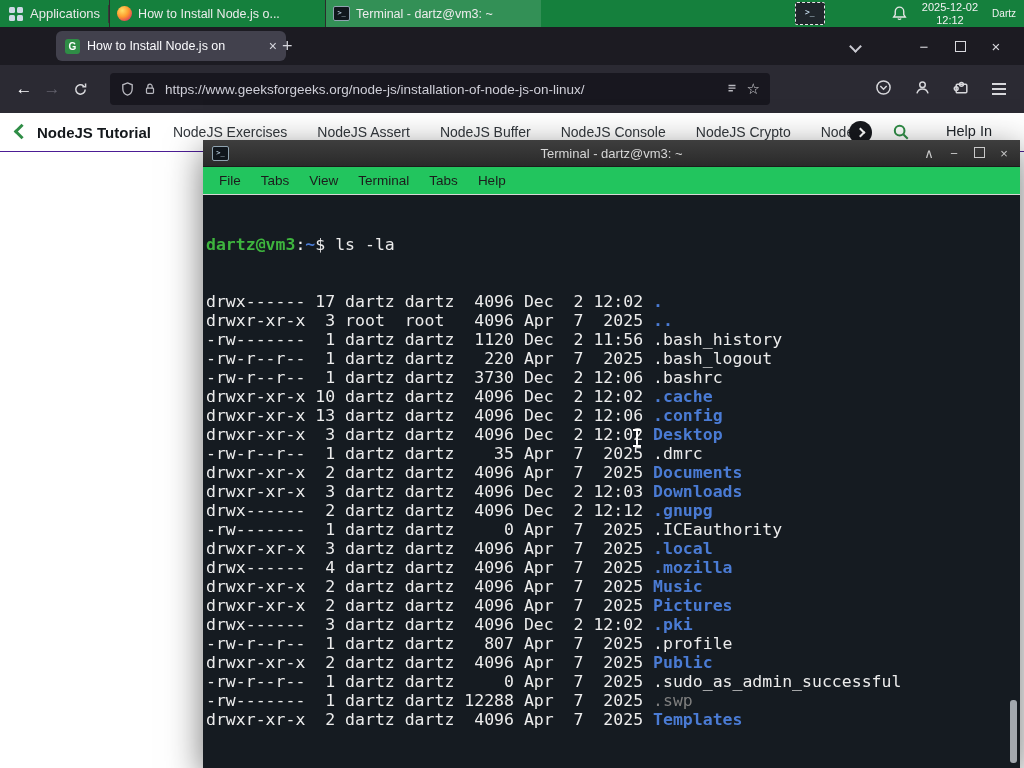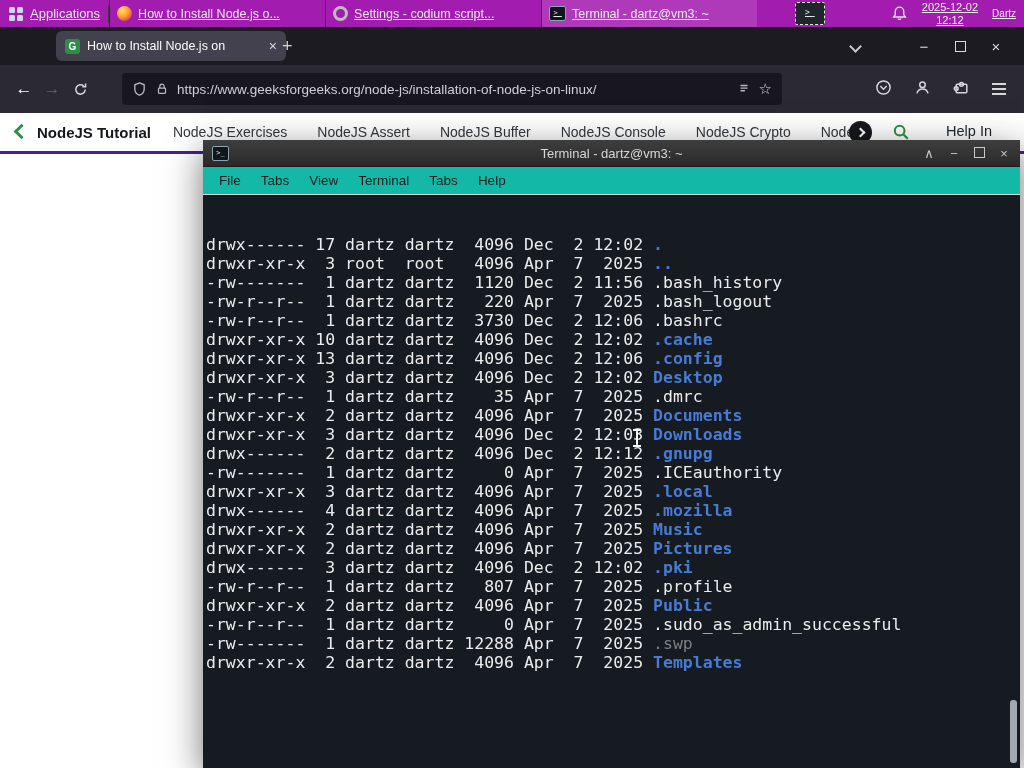--- a/index.html
+++ b/index.html
@@ -1,21 +1,21 @@
 <!DOCTYPE html>
 <html><head>
 <meta charset="utf-8">
 <style>
   html,body{margin:0;padding:0;}
   body{width:1024px;height:768px;position:relative;overflow:hidden;background:#ffffff;
        font-family:"Liberation Sans", sans-serif;}
 
   
-  #panel{position:absolute;top:0;left:0;width:1024px;height:27px;background:#a21caf;
-         display:flex;align-items:center;color:#e8e8e8;font-size:13px;z-index:50;text-decoration:underline;}
+  #panel{position:absolute;top:0;left:0;width:1024px;height:27px;background:#15803d;
+         display:flex;align-items:center;color:#e8e8e8;font-size:13px;z-index:50;}
   .apps-btn{display:flex;align-items:center;gap:6px;padding:0 8px;height:100%;}
   .panel-sep{width:1px;height:18px;background:#3a3a3a;}
   #taskbar{display:flex;height:100%;align-items:flex-end;}
   .task-btn{display:flex;align-items:center;gap:6px;width:201px;padding:0 7px;height:100%;
             font-size:12.5px;color:#ececec;border-left:1px solid #2c2c2c;overflow:hidden;white-space:nowrap;}
   .task-btn.active{background:rgba(255,255,255,.13);}
   .task-btn .lbl{overflow:hidden;text-overflow:ellipsis;}
   .ff-icon{width:15px;height:15px;border-radius:50%;flex:0 0 auto;
            background:radial-gradient(circle at 35% 30%, #ffe066 0%, #ff9a2e 45%, #e0455a 78%, #b5288a 100%);}
   .gear-icon{width:9px;height:9px;border:3px solid #bdbdbd;border-radius:50%;flex:0 0 auto;}
@@ -48,32 +48,32 @@
   .chev-left{transform:rotate(135deg);}
   .chev-right{transform:rotate(-45deg);}
   .alltabs{color:#c9c9d1;margin-right:46px;}
   .winbtn{color:#d9d9de;font-size:15px;width:36px;text-align:center;}
   .max-box{width:9px;height:9px;border:1.5px solid #d9d9de;display:inline-block;}
 
   #navtoolbar{height:48px;background:#2b2a33;display:flex;align-items:center;padding:0 10px;}
   .nav-icon{width:28px;text-align:center;color:#fbfbfe;font-size:17px;flex:0 0 auto;}
   .nav-icon.dim{color:#62616c;}
   .nav-icon svg{vertical-align:middle;}
-  #urlbar{display:flex;align-items:center;height:32px;width:640px;margin-left:28px;background:#18171f;
+  #urlbar{display:flex;align-items:center;height:32px;width:640px;margin-left:16px;background:#18171f;
           border-radius:4px;padding:0 10px;gap:8px;color:#cfcfd8;font-size:13.5px;}
   .url-text{flex:1;white-space:nowrap;overflow:hidden;color:#cfcfd8;}
   .urlbar-icon{flex:0 0 auto;display:flex;align-items:center;}
   .star{color:#d7d7db;font-size:15px;}
   #nav-right{margin-left:auto;display:flex;align-items:center;gap:22px;padding-right:8px;}
   .burger{display:inline-block;width:14px;}
   .burger span{display:block;height:2px;background:#d7d7db;margin:3px 0;}
 
   
   #gfg{height:38px;background:#fff;position:relative;display:flex;align-items:center;
-       padding-left:16px;border-bottom:3px solid #4c1d95;overflow:hidden;}
+       padding-left:16px;border-bottom:1px solid #4c1d95;overflow:hidden;}
   .gfg-chev-left{color:#2f8d46;margin-right:10px;}
   .gfg-chev-left .chev{border-width:0 3px 3px 0;width:8px;height:8px;}
   .gfg-primary{font-weight:bold;font-size:15px;color:#14181c;margin-right:22px;white-space:nowrap;}
   #gfg-links{display:flex;gap:30px;overflow:hidden;margin-right:170px;}
   .gfg-link{font-size:14px;color:#33383d;white-space:nowrap;}
   .gfg-circle{position:absolute;right:152px;top:8px;width:23px;height:23px;border-radius:50%;
               background:#16181d;color:#fff;display:flex;align-items:center;justify-content:center;}
   .gfg-circle .chev{width:5px;height:5px;}
   .gfg-search{position:absolute;right:114px;top:10px;}
   .gfg-signin{position:absolute;right:32px;top:10px;font-size:14.5px;color:#21262b;font-weight:500;}
@@ -81,21 +81,21 @@
   
   #terminal{position:absolute;left:203px;top:140px;width:817px;height:628px;display:flex;
             flex-direction:column;z-index:40;box-shadow:0 10px 34px rgba(0,0,0,.55);}
   .t-titlebar{height:26px;background:linear-gradient(#3e3e3e,#2a2a2a);display:flex;align-items:center;
               padding:0 9px;position:relative;border-bottom:1px solid #1c1c1c;}
   .t-title{position:absolute;left:0;right:0;text-align:center;color:#d6d6d6;font-size:13px;}
   .t-icon{z-index:2;}
   .t-btns{margin-left:auto;display:flex;gap:11px;z-index:2;color:#c9c9c9;font-size:13px;align-items:center;}
   .t-btn{width:14px;text-align:center;}
   .t-max{width:9px;height:9px;border:1.5px solid #c9c9c9;display:inline-block;}
-  .t-menubar{height:27px;background:#14b8a6;display:flex;align-items:center;padding-left:6px;
+  .t-menubar{height:27px;background:#22c55e;display:flex;align-items:center;padding-left:6px;
              font-size:13.5px;color:#1c1c1c;border-bottom:1px solid #d8d8d6;}
   .menu-item{padding:3px 10px;}
   .t-content{flex:1;position:relative;background:#151b21;overflow:hidden;white-space:pre;
              font-family:"DejaVu Sans Mono",monospace;font-size:16.5px;line-height:19px;
              color:#ececec;padding:2px 0 0 3px;}
   .tline{height:19px;}
   .u{color:#3eb43e;font-weight:bold;}
   .p{color:#4a7bd4;font-weight:bold;}
   .nm.dir{color:#4a7bd4;font-weight:bold;}
   .nm.dim{color:#7f7f7f;}
@@ -121,24 +121,20 @@
       <rect x="1" y="9" width="6" height="6" rx="1.5" fill="#cdd9e6"></rect>
       <rect x="9" y="9" width="6" height="6" rx="1.5" fill="#cdd9e6"></rect>
     </svg>
     <span>Applications</span>
   </div>
   <div class="panel-sep"></div>
   <div id="taskbar">
       <div class="task-btn">
     <span class="ticon ff-icon"></span>
     <span class="lbl">How to Install Node.js o...</span>
-  </div>
-      <div class="task-btn">
-    <span class="ticon gear-icon"></span>
-    <span class="lbl">Settings - codium script...</span>
   </div>
       <div class="task-btn active">
     <span class="ticon term-icon">&gt;_</span>
     <span class="lbl">Terminal - dartz@vm3: ~</span>
   </div>
     </div>
   <div id="tray">
     <span class="tray-term">&gt;_</span>
     <svg width="17" height="17" viewBox="0 0 16 16">
       <path d="M8 2a4 4 0 0 1 4 4v3l1.5 2.3h-11L4 9V6a4 4 0 0 1 4-4z" fill="none" stroke="#e6e6e6" stroke-width="1.3"></path>
@@ -265,18 +261,19 @@
   </div>
   <div class="t-menubar">
       <span class="menu-item">File</span>
       <span class="menu-item">Tabs</span>
       <span class="menu-item">View</span>
       <span class="menu-item">Terminal</span>
       <span class="menu-item">Tabs</span>
       <span class="menu-item">Help</span>
     </div>
   <div class="t-content">
+    <div class="tline"><span class="u">dartz@vm3</span><span>:</span><span class="p">~</span><span>$ </span><span>ls -la</span></div>
     <div><div class="tline"><span class="pre">drwx------ 17 dartz dartz  4096 Dec  2 12:02 </span><span class="nm dir">.</span></div><div class="tline"><span class="pre">drwxr-xr-x  3 root  root   4096 Apr  7  2025 </span><span class="nm dir">..</span></div><div class="tline"><span class="pre">-rw-------  1 dartz dartz  1120 Dec  2 11:56 </span><span class="nm">.bash_history</span></div><div class="tline"><span class="pre">-rw-r--r--  1 dartz dartz   220 Apr  7  2025 </span><span class="nm">.bash_logout</span></div><div class="tline"><span class="pre">-rw-r--r--  1 dartz dartz  3730 Dec  2 12:06 </span><span class="nm">.bashrc</span></div><div class="tline"><span class="pre">drwxr-xr-x 10 dartz dartz  4096 Dec  2 12:02 </span><span class="nm dir">.cache</span></div><div class="tline"><span class="pre">drwxr-xr-x 13 dartz dartz  4096 Dec  2 12:06 </span><span class="nm dir">.config</span></div><div class="tline"><span class="pre">drwxr-xr-x  3 dartz dartz  4096 Dec  2 12:02 </span><span class="nm dir">Desktop</span></div><div class="tline"><span class="pre">-rw-r--r--  1 dartz dartz    35 Apr  7  2025 </span><span class="nm">.dmrc</span></div><div class="tline"><span class="pre">drwxr-xr-x  2 dartz dartz  4096 Apr  7  2025 </span><span class="nm dir">Documents</span></div><div class="tline"><span class="pre">drwxr-xr-x  3 dartz dartz  4096 Dec  2 12:03 </span><span class="nm dir">Downloads</span></div><div class="tline"><span class="pre">drwx------  2 dartz dartz  4096 Dec  2 12:12 </span><span class="nm dir">.gnupg</span></div><div class="tline"><span class="pre">-rw-------  1 dartz dartz     0 Apr  7  2025 </span><span class="nm">.ICEauthority</span></div><div class="tline"><span class="pre">drwxr-xr-x  3 dartz dartz  4096 Apr  7  2025 </span><span class="nm dir">.local</span></div><div class="tline"><span class="pre">drwx------  4 dartz dartz  4096 Apr  7  2025 </span><span class="nm dir">.mozilla</span></div><div class="tline"><span class="pre">drwxr-xr-x  2 dartz dartz  4096 Apr  7  2025 </span><span class="nm dir">Music</span></div><div class="tline"><span class="pre">drwxr-xr-x  2 dartz dartz  4096 Apr  7  2025 </span><span class="nm dir">Pictures</span></div><div class="tline"><span class="pre">drwx------  3 dartz dartz  4096 Dec  2 12:02 </span><span class="nm dir">.pki</span></div><div class="tline"><span class="pre">-rw-r--r--  1 dartz dartz   807 Apr  7  2025 </span><span class="nm">.profile</span></div><div class="tline"><span class="pre">drwxr-xr-x  2 dartz dartz  4096 Apr  7  2025 </span><span class="nm dir">Public</span></div><div class="tline"><span class="pre">-rw-r--r--  1 dartz dartz     0 Apr  7  2025 </span><span class="nm">.sudo_as_admin_successful</span></div><div class="tline"><span class="pre">-rw-------  1 dartz dartz 12288 Apr  7  2025 </span><span class="nm dim">.swp</span></div><div class="tline"><span class="pre">drwxr-xr-x  2 dartz dartz  4096 Apr  7  2025 </span><span class="nm dir">Templates</span></div></div>
     <div class="t-scrollthumb"></div>
   </div>
 </div>
 
 <div class="ibeam"></div>
 
 </body></html>

